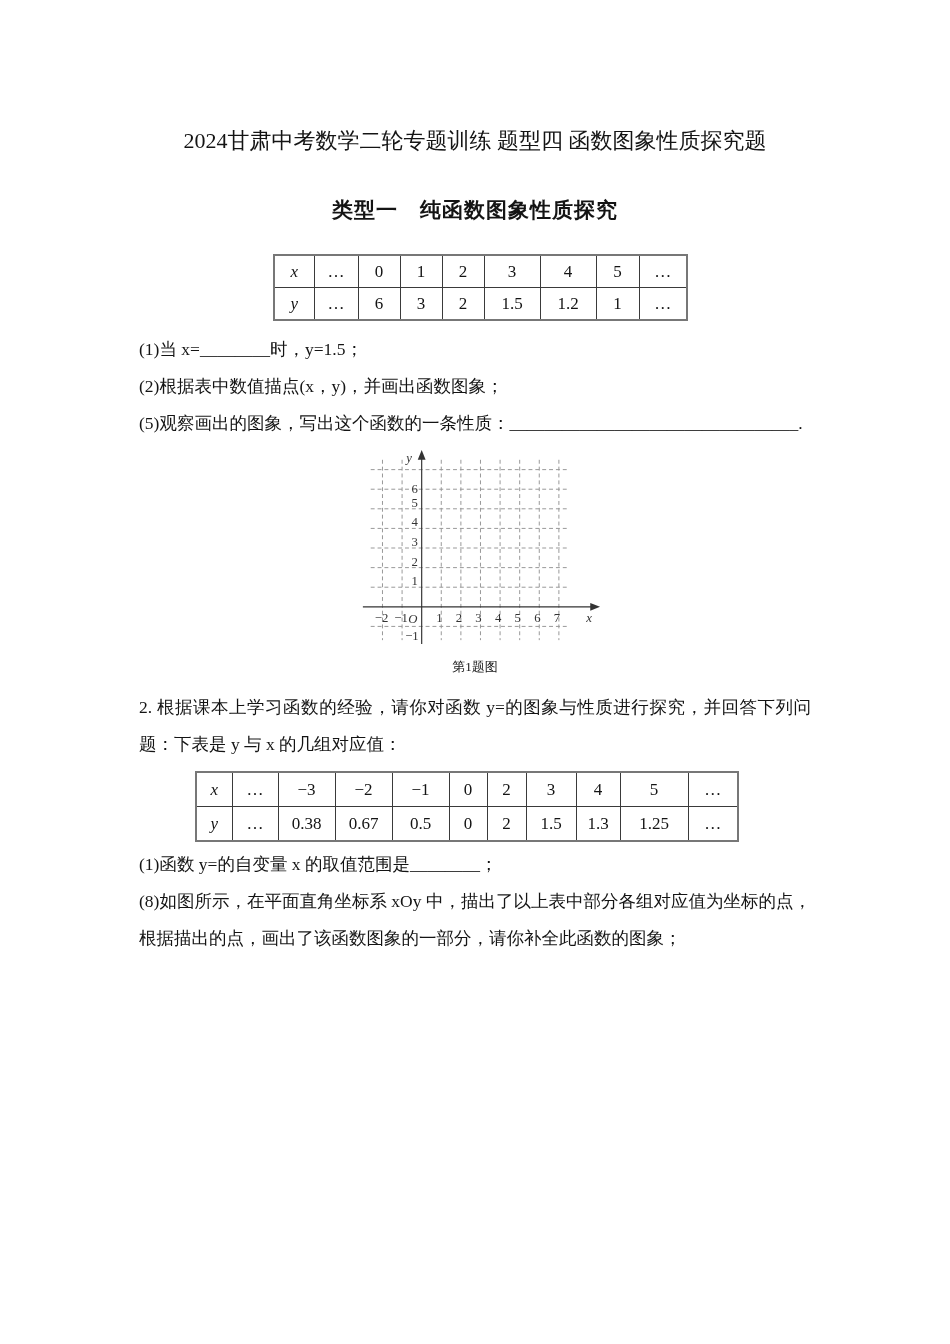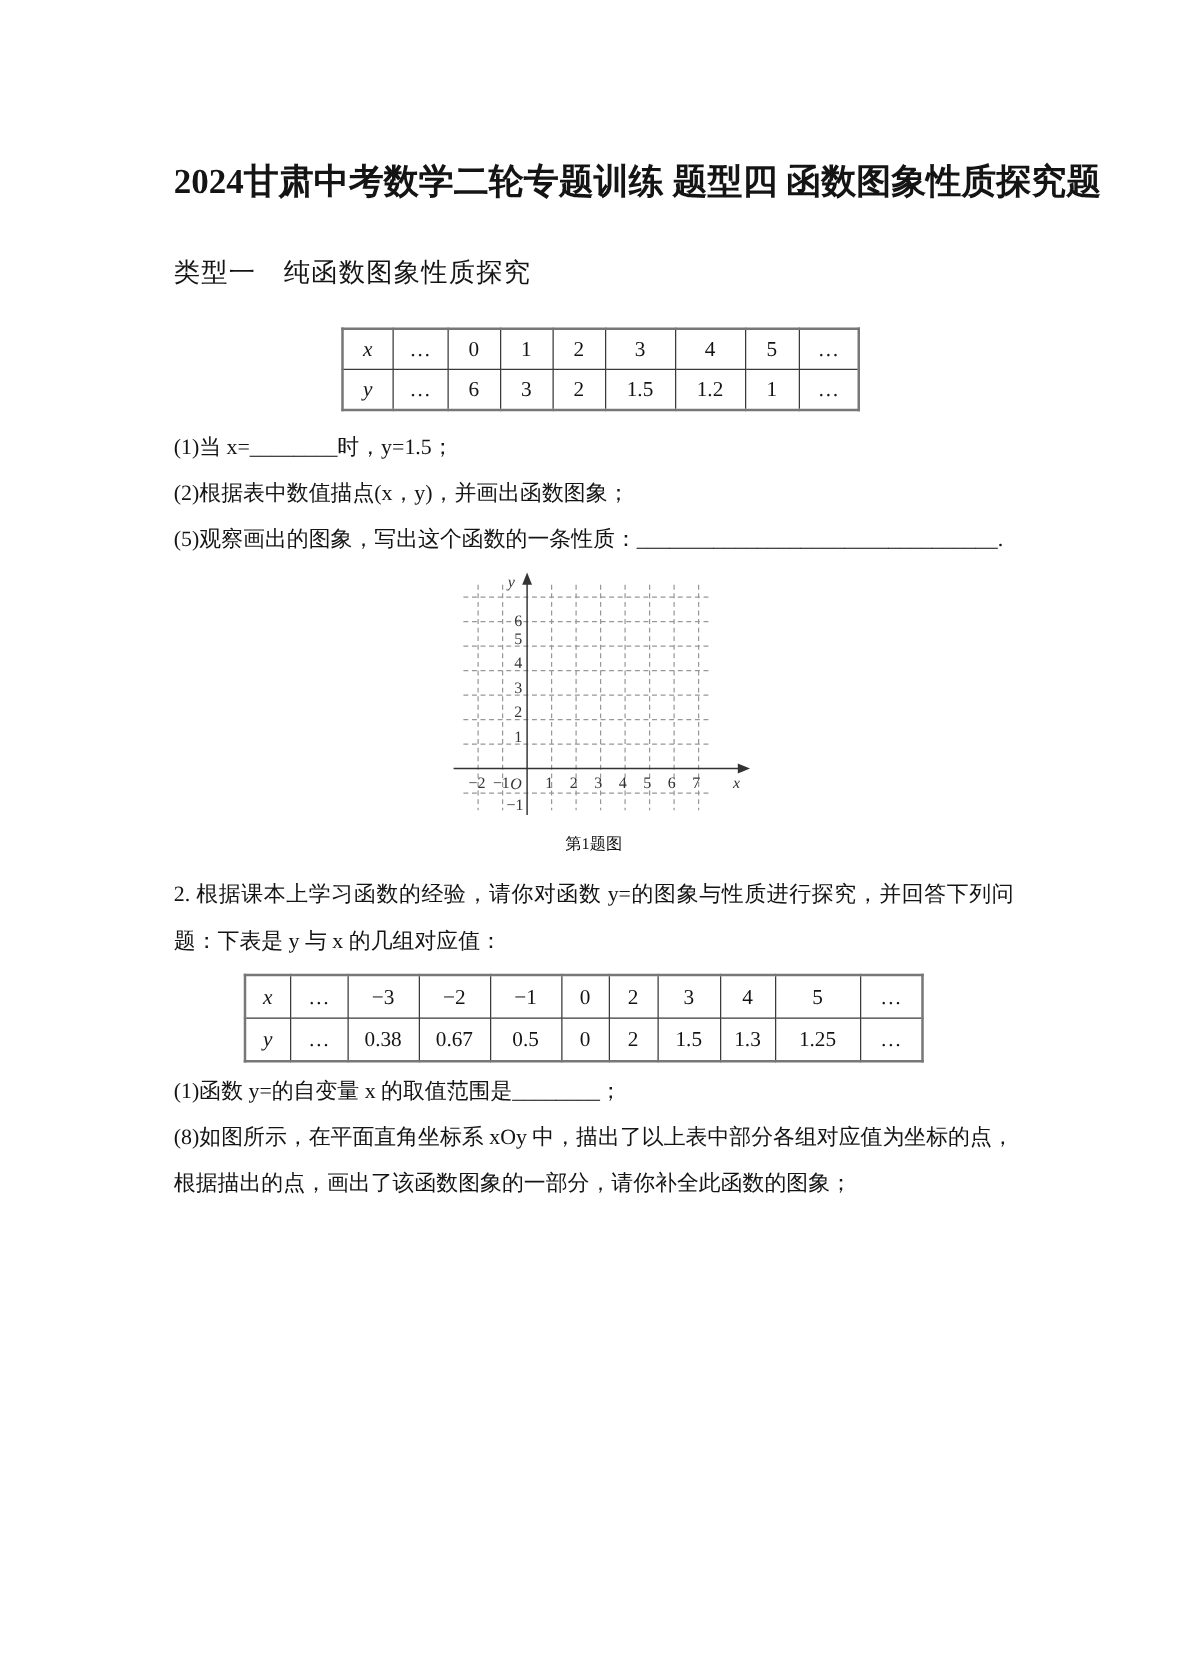--- a/index.html
+++ b/index.html
@@ -3,25 +3,25 @@
 <meta charset="utf-8">
 <style>
   html,body{margin:0;padding:0;background:#ffffff;}
   body{
     width:950px;height:1344px;overflow:hidden;
     font-family:"Liberation Serif","DejaVu Serif",serif;
     color:#141414;
   }
   .page{padding:126px 139px 0 139px;width:672px;}
   .doc-title{
-    font-size:28px;font-weight:bold;text-align:center;
+    font-size:22px;font-weight:normal;text-align:center;
     margin:0 0 40px 0;white-space:nowrap;
   }
   .doc-subtitle{
-    font-size:21px;font-weight:normal;
+    font-size:21px;font-weight:bold;text-align:center;
     margin:0 0 30px 0;letter-spacing:1px;
   }
   .para{
     font-size:17.5px;line-height:37px;text-align:justify;
     margin:0;
   }
   .q-table{
     border-collapse:collapse;table-layout:fixed;
     font-size:17px;text-align:center;
     border:2px solid #777;

